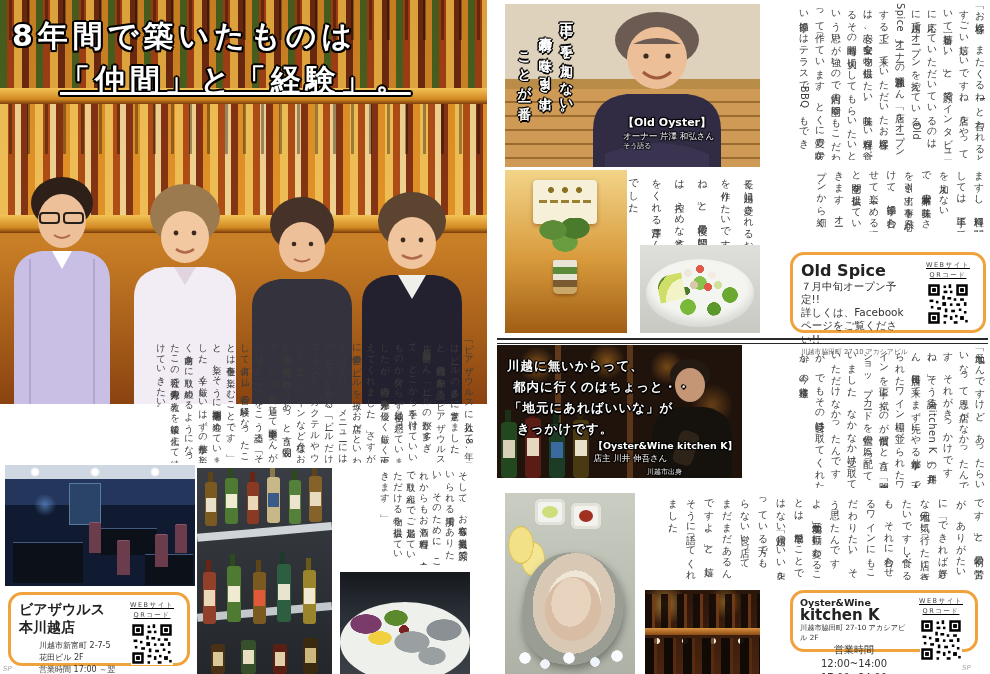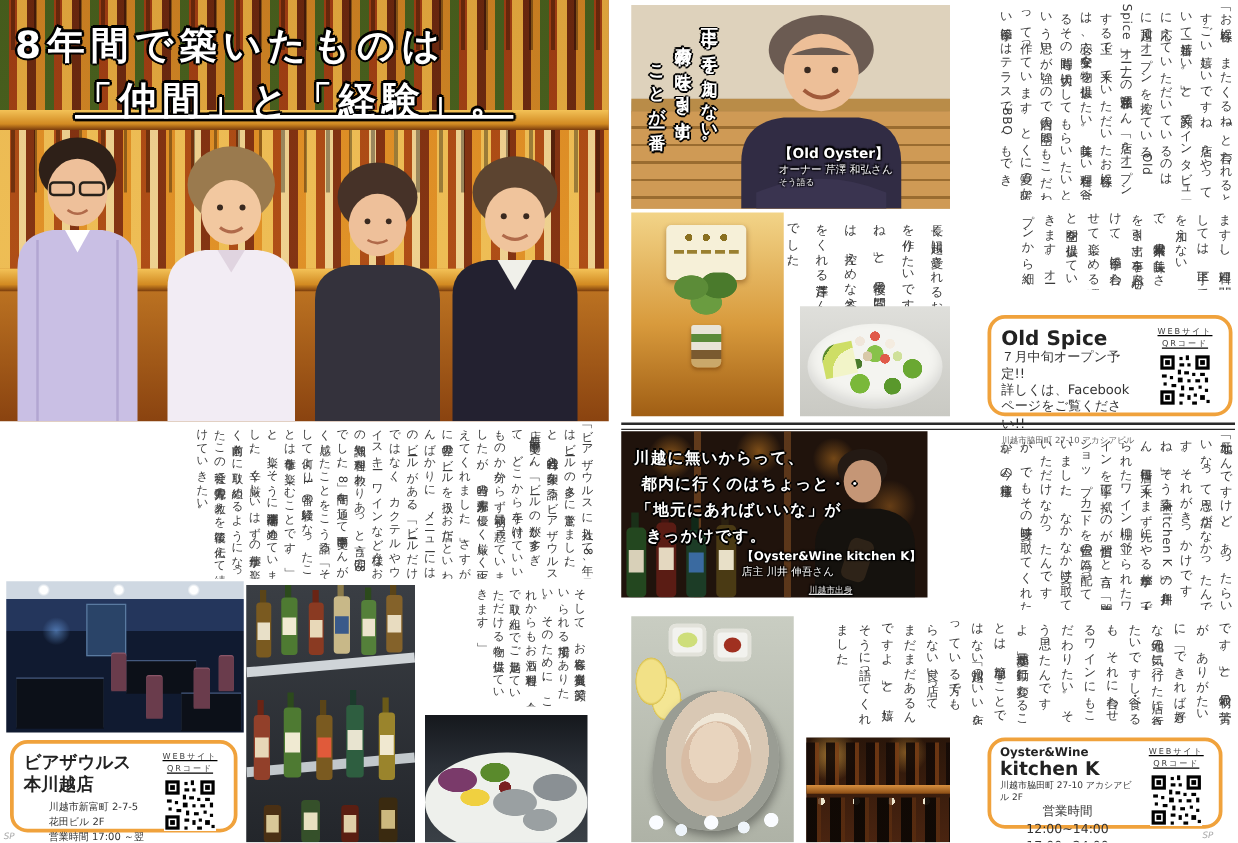--- a/index.html
+++ b/index.html
@@ -45,31 +45,31 @@
   .qrcol{width:54px;text-align:center;flex:none;text-decoration:underline;}
   .qr-label{font-size:6.5px;letter-spacing:1.5px;color:#444;line-height:1.5;margin-bottom:2px;}
   .qr{width:42px;height:42px;display:block;margin:0 auto;}
   .ib-bia{left:8px;top:592px;width:182px;height:74px;}
   .ib-bia .ib-title{font-size:14px;margin-bottom:3px;}
   .ib-bia .ib-line{font-size:8px;line-height:1.5;margin-left:20px;}
   .ib-os{left:790px;top:252px;width:196px;height:81px;}
   .ib-os .ib-title{font-size:16px;}
   .ib-os .ib-line{font-size:10.5px;line-height:1.25;color:#333;}
   .ib-os .ib-addr{font-size:6.8px;color:#666;margin-top:1px;}
-  .ib-kk{left:790px;top:590px;width:188px;height:73px;padding:4px 7px;}
+  .ib-kk{left:790px;top:590px;width:188px;height:62px;padding:4px 7px;}
   .ib-kk .ib-title{font-size:15px;line-height:1;}
   .ib-kk .ib-line{font-size:7.2px;line-height:1.4;}
   .ib-kk .ib-hours{font-size:10px;text-align:center;}
   
   .divider{position:absolute;left:497px;top:338px;width:491px;height:3px;
            border-top:2px solid #2a2a2a;border-bottom:1px solid #2a2a2a;}
   .sp-mark{position:absolute;font-size:7px;font-style:italic;color:#a9a9a9;}
   
   
-  .ph-group{left:0;top:0;width:487px;height:337px;background:linear-gradient(#a85510,#c97f26 60%,#8a4310);}
+  .ph-group{left:0;top:0;width:487px;height:404px;background:linear-gradient(#a85510,#c97f26 60%,#8a4310);}
   .band{position:absolute;left:0;width:100%;
         background:repeating-linear-gradient(90deg,rgba(52,92,30,.85) 0 7px,rgba(150,52,18,.8) 7px 14px,rgba(236,186,74,.75) 14px 22px,rgba(92,30,14,.85) 22px 29px,rgba(210,140,40,.7) 29px 36px);}
   .band::before{content:"";position:absolute;left:0;top:0;width:100%;height:45%;
         background:repeating-linear-gradient(90deg,transparent 0 9px,rgba(0,0,0,.35) 9px 12px,transparent 12px 18px);}
   .band1{top:0;height:88px;}
   .band2{top:104px;height:111px;background:repeating-linear-gradient(90deg,rgba(242,196,90,.9) 0 8px,rgba(170,70,20,.85) 8px 15px,rgba(248,230,170,.8) 15px 21px,rgba(120,40,16,.85) 21px 28px,rgba(230,150,40,.8) 28px 35px);}
   .shelf{position:absolute;left:0;width:100%;background:linear-gradient(#f3c257,#d28a22 70%,#7a3c0c);}
   .shelf1{top:88px;height:16px;} .shelf2{top:215px;height:18px;}
   .people{position:absolute;left:0;bottom:0;}
   
@@ -469,21 +469,21 @@
       <div class="kk-quote hand">
         <div>川越に無いからって、</div>
         <div class="kkq-2">都内に行くのはちょっと・・</div>
         <div class="kkq-3">「地元にあればいいな」が</div>
         <div class="kkq-4">きっかけです。</div>
       </div>
       <div class="cap" style="right:5px;bottom:14px;">
         <div class="shop" style="font-size:9.5px">【Oyster&amp;Wine kitchen K】</div>
         <div class="person">店主 川井 伸吾さん</div>
       </div>
-      <div class="cap" style="right:60px;bottom:1px;text-decoration:underline;">
+      <div class="cap" style="right:60px;bottom:1px;">
         <div class="from">川越市出身</div>
       </div>
     </div>
 
     <div class="vtext kk-t1">「地元なんですけど、あったらいいなって思う店がなかったんです。それがきっかけですね。」そう語る「kitchen K」の川井さん。毎日店に来てまず先にやる仕事が、木で作られたワイン棚に並べられたワインを丁寧に拭くのが習慣だと言う。「開店当初ショップカードを宣伝の為に配っていました。なかなか受け取っていただけなかったんですが、でもその時受け取ってくれた方々が、今の常連様</div>
     <div class="vtext kk-t2">です。」と、最初の苦労が、ありがたい結果に。「できれば好きな地元の気に行った店に行きたいですし・・食べる牡蠣も、それに合わせるワインにもこだわりたい。そう思ったんですよ。」地元愛が行動に変わることは、簡単なことではない「川越のいい店を知っている方でも、知らない良い店って、まだまだあるんですよ。」と、嬉しそうに語ってくれました。</div>
 
     <div class="photo ph-oyclose">
       <div class="oc-cup1"></div>
       <div class="oc-cup2"></div>

